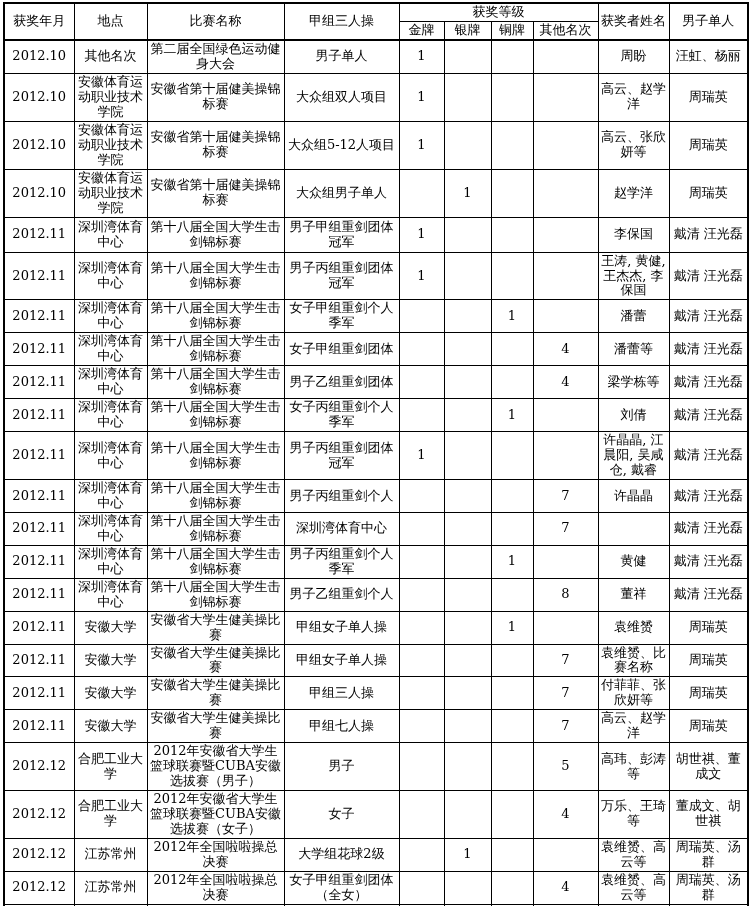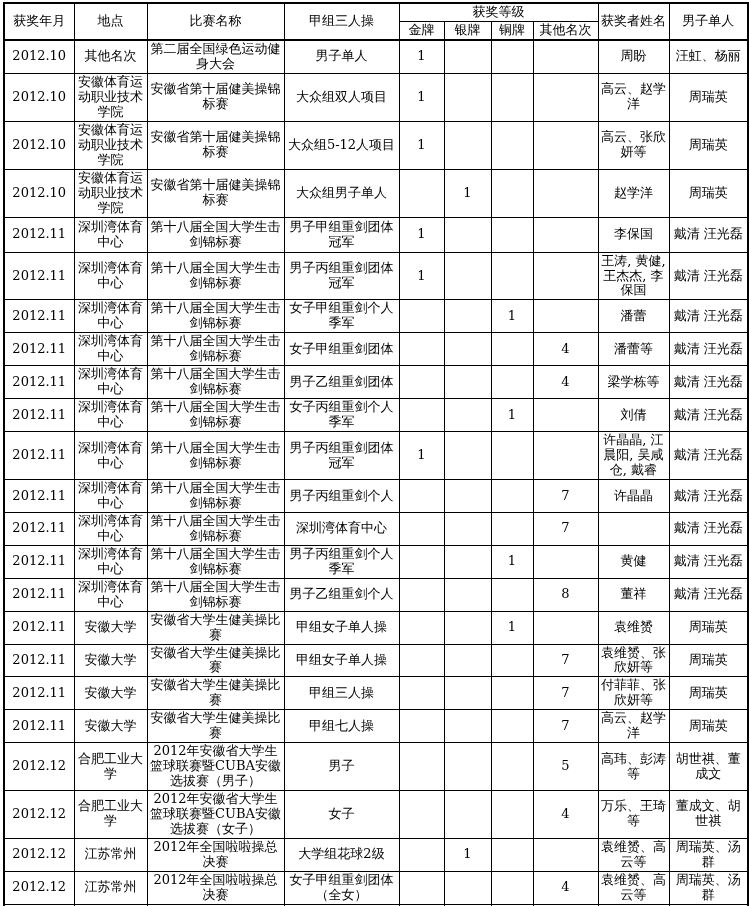--- a/index.html
+++ b/index.html
@@ -260,21 +260,21 @@
         </tr>
         <tr style="height: 31px;">
           <td>2012.11</td>
           <td>安徽大学</td>
           <td>安徽省大学生健美操比赛</td>
           <td>甲组女子单人操</td>
           <td></td>
           <td></td>
           <td></td>
           <td>7</td>
-          <td>袁维赟、张欣妍等</td>
+          <td>袁维赟、比赛名称</td>
           <td>周瑞英</td>
         </tr>
         <tr style="height: 32px;">
           <td>2012.11</td>
           <td>安徽大学</td>
           <td>安徽省大学生健美操比赛</td>
           <td>甲组三人操</td>
           <td></td>
           <td></td>
           <td></td>

